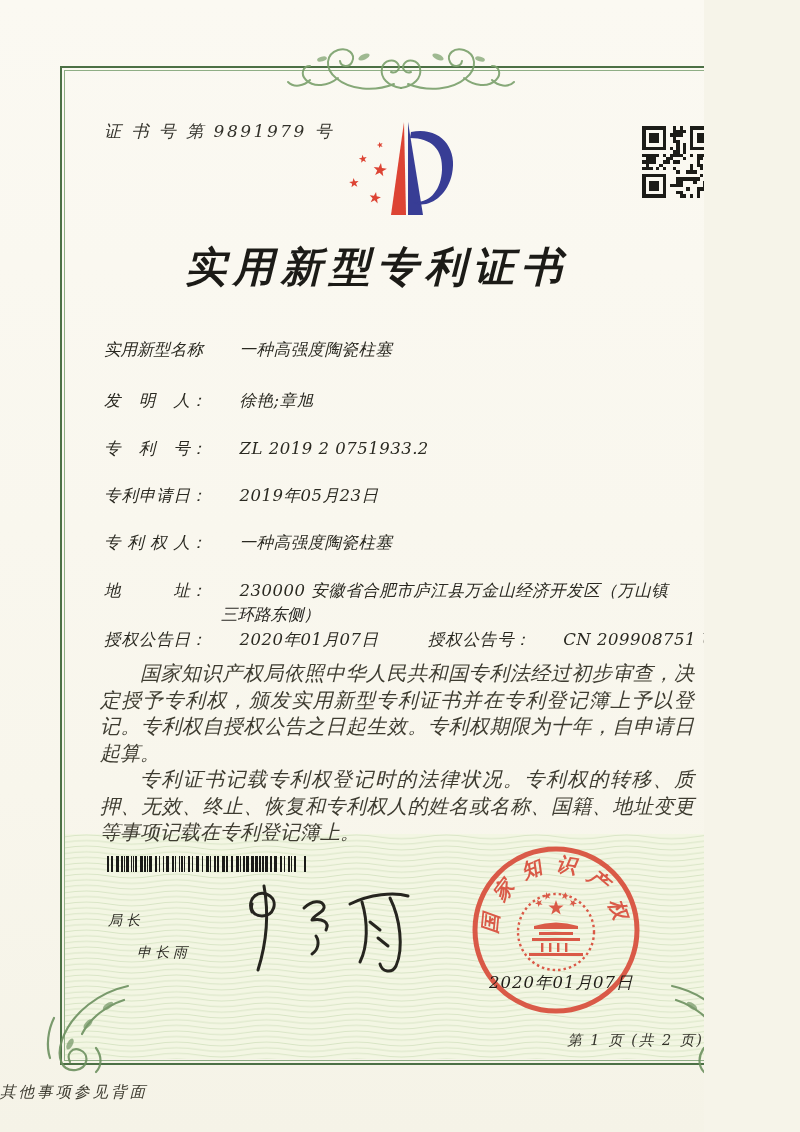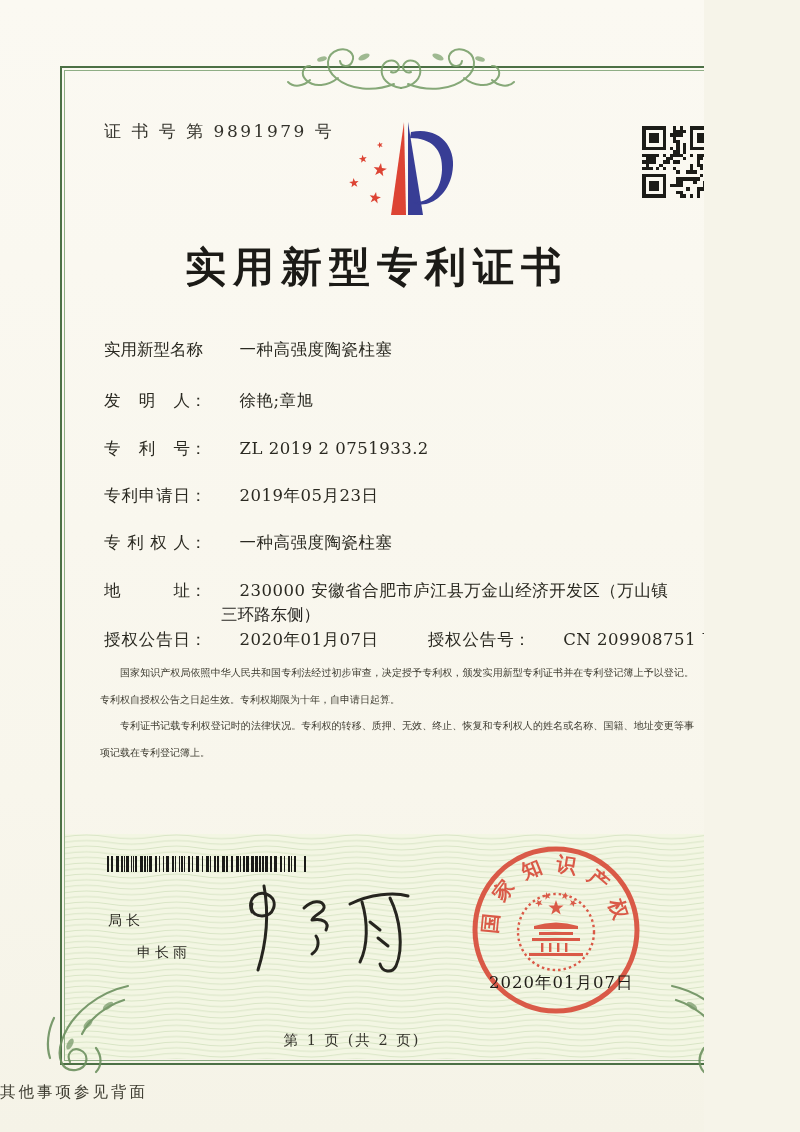--- a/index.html
+++ b/index.html
@@ -3,21 +3,21 @@
 <meta charset="utf-8">
 <style>
   html,body{margin:0;padding:0;}
   body{
     width:800px;height:1132px;
     background:#f6f4e9;
     font-family:"DejaVu Serif","Liberation Serif",serif;
     color:#262420;
   }
   .page{position:relative;width:704px;height:1132px;overflow:hidden;
-    background:linear-gradient(#fbf9f2,#f8f6ec 70%,#f5f3e7);}
+    background:linear-gradient(#fbf9f2,#f8f6ec 70%,#f5f3e7);font-style:italic;}
   
   .frame{position:absolute;left:60px;top:66px;width:680px;height:995px;
     border:2px solid #4c7045;z-index:1;}
   .frame-inner{position:absolute;inset:2px;border:1px solid #8fae85;}
   
   .waves{position:absolute;left:64px;top:834px;width:672px;height:225px;z-index:0;}
   .orn{position:absolute;z-index:2;}
   .orn-top{left:276px;top:36px;}
   .orn-bl{left:36px;top:978px;}
   .orn-br{left:664px;top:978px;}
@@ -26,34 +26,34 @@
   .logo{position:absolute;left:338px;top:110px;z-index:3;}
   .qr{position:absolute;left:639px;top:123px;width:78px;height:78px;z-index:3;}
   .title{position:absolute;left:0;top:240px;width:100%;text-align:center;margin:0;
     font-size:41px;font-weight:700;letter-spacing:7px;color:#1c1b17;z-index:3;padding-left:25px;}
   .row{position:absolute;left:104px;font-size:16.5px;color:#2a2921;white-space:nowrap;z-index:3;}
   .jlabel{display:inline-flex;justify-content:space-between;width:86px;}
   .colon{margin-right:9px;}
   .value{letter-spacing:.5px;margin-left:24px;}
   .pair2{margin-left:44px;}
   .addr2{position:absolute;left:221px;top:604px;font-size:16.5px;z-index:3;}
-  .paras{position:absolute;left:100px;top:660px;width:594px;font-size:10px;
+  .paras{position:absolute;left:100px;top:660px;width:594px;font-size:20px;
     line-height:26.5px;color:#3e3c31;text-align:justify;z-index:3;}
   .paras p{margin:0;text-indent:2em;}
   .barcode{position:absolute;left:107px;top:856px;width:202px;height:16px;z-index:3;}
   .officer-role,.officer-name{position:absolute;left:108px;
     font-family:"DejaVu Sans","Liberation Sans",sans-serif;
     font-size:14px;letter-spacing:4px;color:#2b2a23;z-index:3;text-align:center;}
   .officer-role{top:912px;}
   .officer-name{top:944px;margin-left:29px;}
   .signature{position:absolute;left:212px;top:874px;z-index:3;}
   .seal{position:absolute;left:462px;top:840px;z-index:4;}
   .seal-date{position:absolute;left:489px;top:972px;font-size:16.5px;color:#201d18;
     letter-spacing:1px;z-index:5;}
-  .page-info{position:absolute;left:0;top:1031px;width:100%;text-align:center;
+  .page-info{position:absolute;left:0;top:1031px;width:100%;text-align:right;
     font-size:14.5px;letter-spacing:2px;color:#33322a;z-index:3;}
   .back-note{position:absolute;left:0;top:1082px;width:100%;text-align:left;
     font-size:15.5px;letter-spacing:3px;color:#3e3c31;z-index:3;}
   svg{display:block;}
 </style>
 </head>
 <body>
 
 <div class="page">
 

